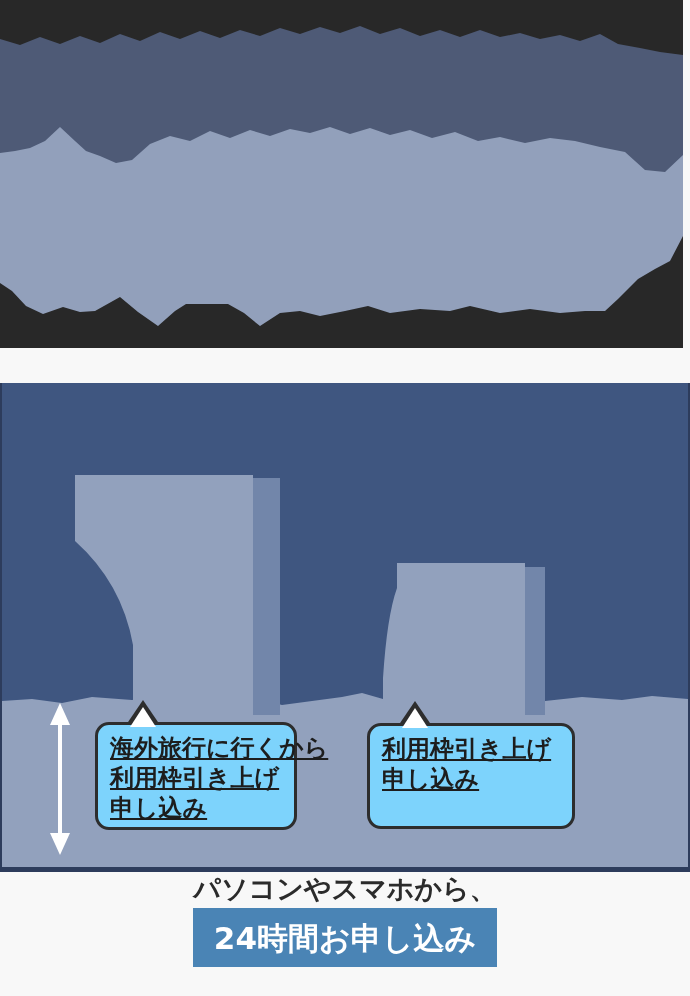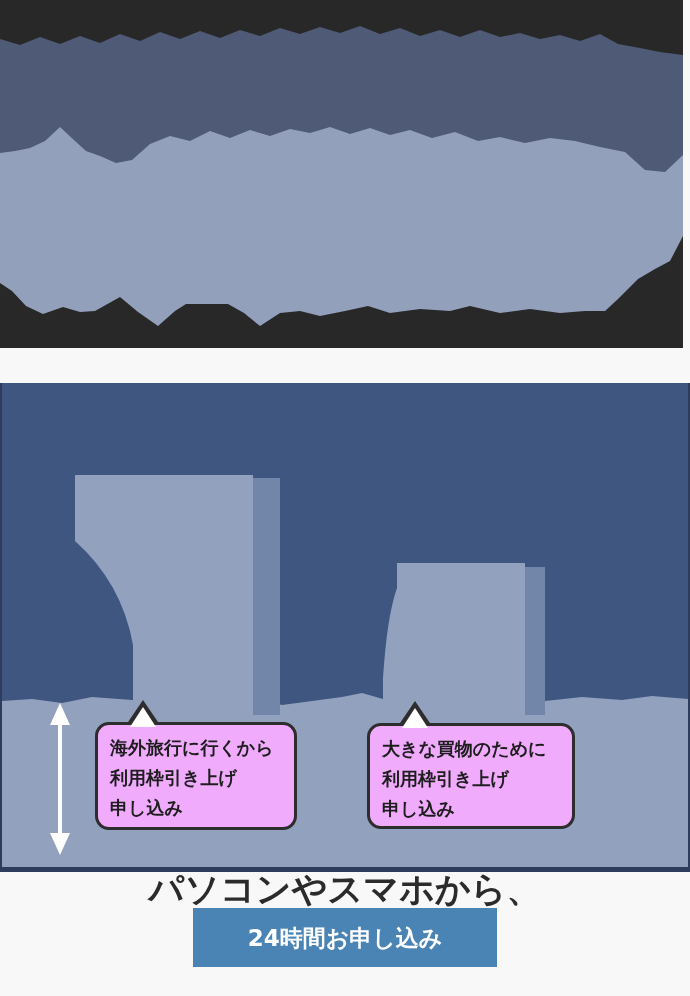--- a/index.html
+++ b/index.html
@@ -10,42 +10,42 @@
   .banner{position:absolute;left:0;top:0;width:690px;height:348px;background:#f8f8f8;}
   .banner svg{display:block;}
 
   
   .panel{position:absolute;left:0;top:383px;width:690px;height:489px;box-sizing:border-box;
          background:#3f5680;border-left:2px solid #2d3c5c;border-right:2px solid #2d3c5c;
          border-bottom:5px solid #2d3c5c;}
   .panel svg{display:block;}
 
   
-  .bubble{position:absolute;box-sizing:border-box;background:#f0abfc;border:3px solid #2d2d2d;
+  .bubble{position:absolute;box-sizing:border-box;background:#7dd3fc;border:3px solid #2d2d2d;
           border-radius:14px;padding:8px 12px;color:#1d1d1d;font-weight:bold;
-          font-size:18px;line-height:30px;white-space:nowrap;z-index:5;}
+          font-size:24px;line-height:30px;white-space:nowrap;z-index:5;text-decoration:underline;}
   .bubble .tail-border{position:absolute;top:-25px;width:0;height:0;
           border-left:17px solid transparent;border-right:17px solid transparent;
           border-bottom:25px solid #2d2d2d;}
   .bubble .tail-fill{position:absolute;top:-18px;width:0;height:0;margin-left:4px;
           border-left:13px solid transparent;border-right:13px solid transparent;
           border-bottom:20px solid #ffffff;}
   .bubble1{left:95px;top:722px;width:202px;height:108px;}
   .bubble2{left:367px;top:723px;width:208px;height:106px;}
   .bubble1 .tail-border,.bubble1 .tail-fill{left:28px;}
   .bubble2 .tail-border,.bubble2 .tail-fill{left:28px;}
 
   
   .footer-line{position:absolute;left:0;width:690px;text-align:center;color:#2b2b2b;
-               font-weight:bold;font-size:35px;line-height:30px;}
+               font-weight:bold;font-size:27px;line-height:30px;}
   .footer-line1{top:874px;}
   .footer-line2{top:966px;}
   .cta{position:absolute;top:908px;left:50%;transform:translateX(-50%);
        width:304px;height:59px;background:#4a84b5;color:#ffffff;font-weight:bold;
-       font-size:23px;line-height:59px;text-align:center;border:none;cursor:pointer;
+       font-size:31px;line-height:59px;text-align:center;border:none;cursor:pointer;
        font-family:"DejaVu Sans","Liberation Sans",sans-serif;}
 </style>
 </head>
 <body>
 
 <div class="page">
 
   <div class="banner">
     <svg width="683" height="348" viewBox="0 0 683 348">
       <rect x="0" y="0" width="683" height="348" fill="#92a0bb"></rect>
@@ -78,21 +78,20 @@
     <span class="tail-border"></span>
     <span class="tail-fill"></span>
     <div>海外旅行に行くから</div>
     <div>利用枠引き上げ</div>
     <div>申し込み</div>
   </div>
 
   <div class="bubble bubble2">
     <span class="tail-border"></span>
     <span class="tail-fill"></span>
-    <div>大きな買物のために</div>
     <div>利用枠引き上げ</div>
     <div>申し込み</div>
   </div>
 
   <div class="footer-line footer-line1">パソコンやスマホから、</div>
   <button class="cta">24時間お申し込み</button>
 
 </div>
 
 </body></html>

